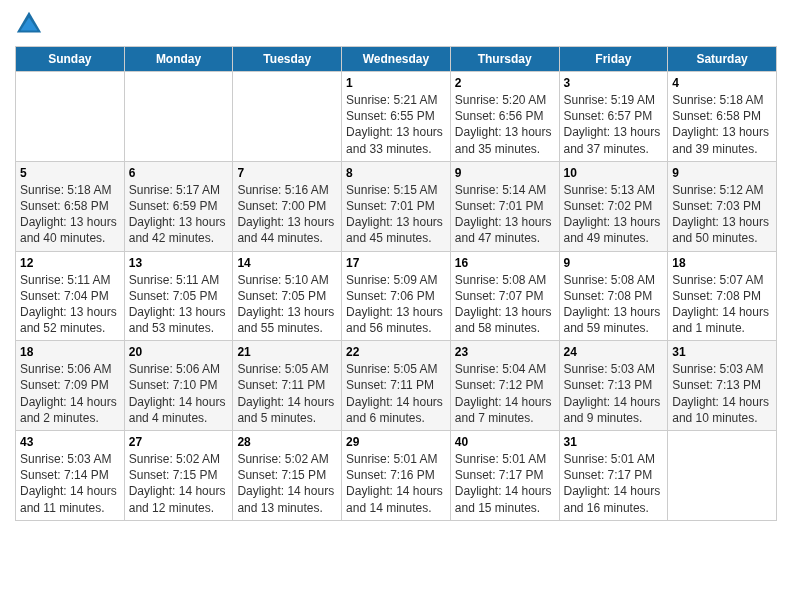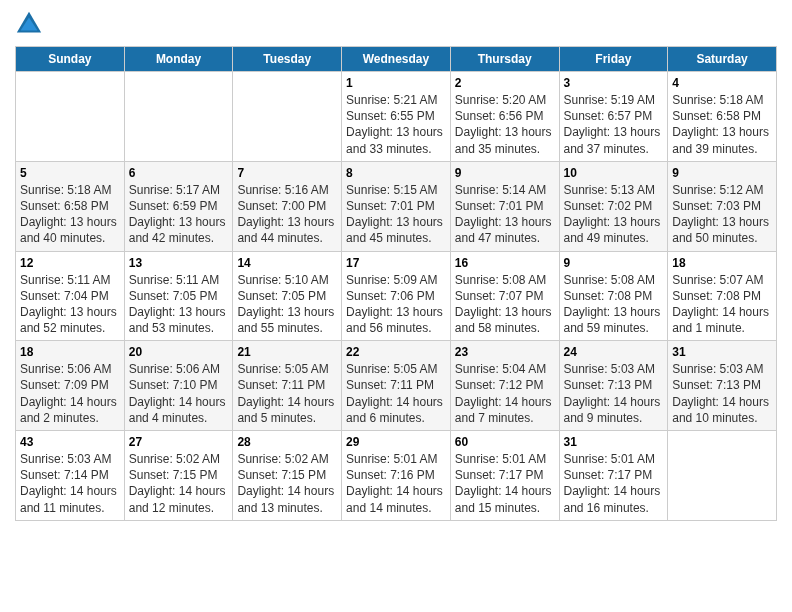--- a/index.html
+++ b/index.html
@@ -252,21 +252,21 @@
           </td>
           <td>
             <span class="day-num">28</span>
             <div class="day-info">Sunrise: 5:02 AM<br>Sunset: 7:15 PM<br>Daylight: 14 hours and 13 minutes.</div>
           </td>
           <td>
             <span class="day-num">29</span>
             <div class="day-info">Sunrise: 5:01 AM<br>Sunset: 7:16 PM<br>Daylight: 14 hours and 14 minutes.</div>
           </td>
           <td>
-            <span class="day-num">60</span>
+            <span class="day-num">40</span>
             <div class="day-info">Sunrise: 5:01 AM<br>Sunset: 7:17 PM<br>Daylight: 14 hours and 15 minutes.</div>
           </td>
           <td>
             <span class="day-num">31</span>
             <div class="day-info">Sunrise: 5:01 AM<br>Sunset: 7:17 PM<br>Daylight: 14 hours and 16 minutes.</div>
           </td>
           <td class="empty"></td>
         </tr>
       </tbody>
   </table>

